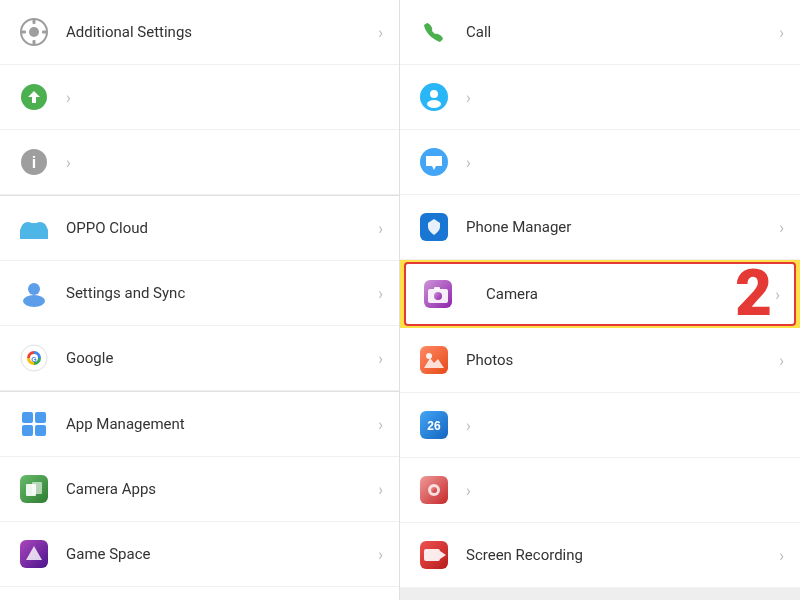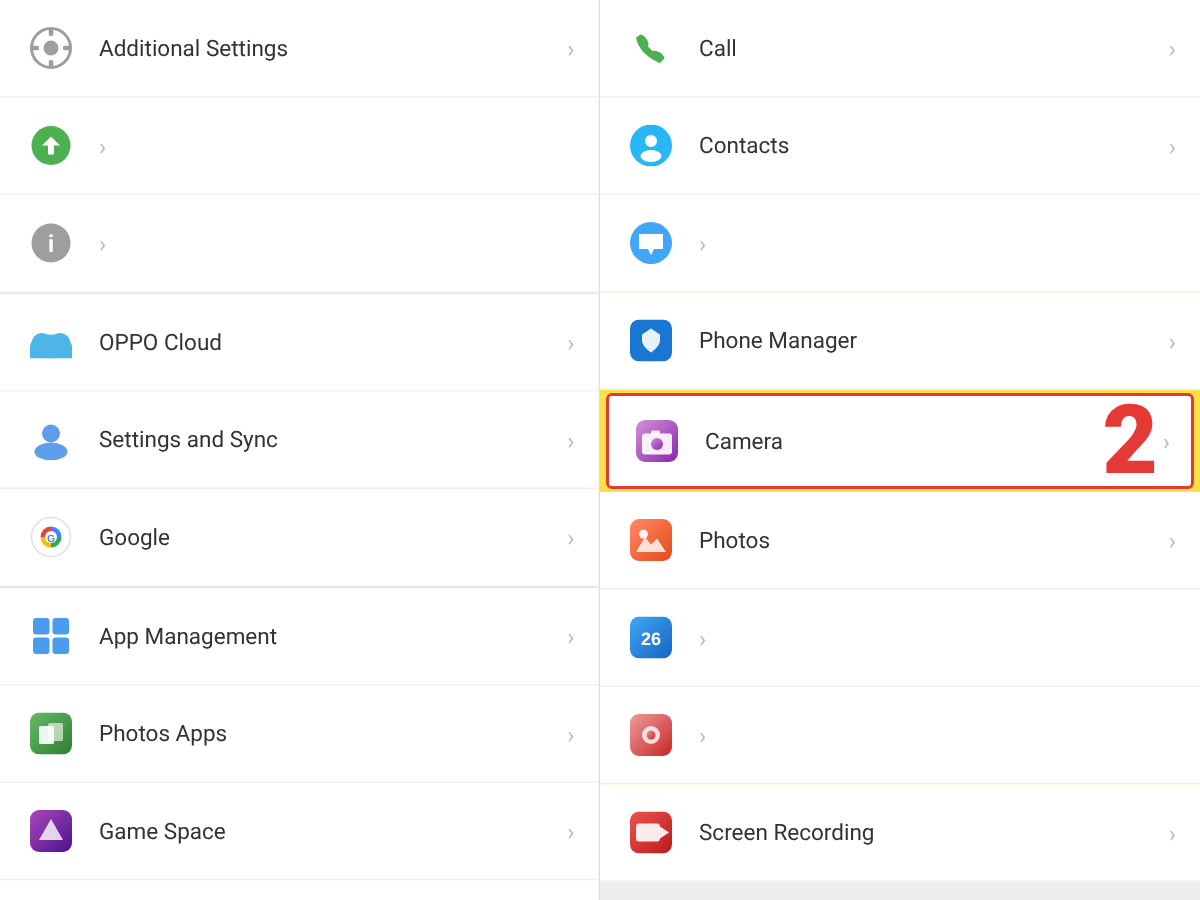--- a/index.html
+++ b/index.html
@@ -166,21 +166,21 @@
           <defs>
             <linearGradient id="cloneGrad" x1="0" y1="0" x2="1" y2="1">
               <stop offset="0%" stop-color="#66bb6a"></stop>
               <stop offset="100%" stop-color="#2e7d32"></stop>
             </linearGradient>
           </defs>
           <rect x="6" y="9" width="10" height="12" rx="1" fill="white" opacity="0.9"></rect>
           <rect x="12" y="7" width="10" height="12" rx="1" fill="white" opacity="0.6"></rect>
         </svg>
     </div>
-    <span class="item-label">Photos Apps</span>
+    <span class="item-label">Camera Apps</span>
     <span class="chevron">›</span>
   </div>
 
   <div class="menu-item">
     <div class="icon-wrap">
       <svg width="28" height="28" viewBox="0 0 28 28">
           <rect width="28" height="28" rx="6" fill="url(#gameGrad)"></rect>
           <defs>
             <linearGradient id="gameGrad" x1="0" y1="0" x2="1" y2="1">
               <stop offset="0%" stop-color="#ab47bc"></stop>
@@ -215,21 +215,20 @@
   </div>
 
   <div class="menu-item">
     <div class="icon-wrap">
       <svg width="28" height="28" viewBox="0 0 28 28">
           <rect width="28" height="28" rx="14" fill="#29b6f6"></rect>
           <circle cx="14" cy="11" r="4" fill="white"></circle>
           <ellipse cx="14" cy="21" rx="7" ry="4" fill="white"></ellipse>
         </svg>
     </div>
-    <span class="item-label">Contacts</span>
     <span class="chevron">›</span>
   </div>
 
   <div class="menu-item">
     <div class="icon-wrap">
       <svg width="28" height="28" viewBox="0 0 28 28">
           <rect width="28" height="28" rx="14" fill="#42a5f5"></rect>
           <path d="M6 8 L22 8 L22 18 L16 18 L14 22 L12 18 L6 18 Z" fill="white"></path>
         </svg>
     </div>
@@ -240,21 +239,21 @@
     <div class="icon-wrap">
       <svg width="28" height="28" viewBox="0 0 28 28">
           <rect width="28" height="28" rx="6" fill="#1976d2"></rect>
           <path d="M14 6 L20 10 L20 14 C20 18 14 22 14 22 C14 22 8 18 8 14 L8 10 Z" fill="white" opacity="0.9"></path>
         </svg>
     </div>
     <span class="item-label">Phone Manager</span>
     <span class="chevron">›</span>
   </div>
 
-  <div class="menu-item" style="border: 2px solid #e53935; border-radius: 4px; margin: 2px 4px; padding: 12px 14px; position:relative;">
+  <div class="menu-item" style="border: 2px solid #e53935; border-radius: 4px; margin: 2px 4px; padding: 12px 14px; position:relative;gap:16px;">
     <div class="icon-wrap">
       <svg width="28" height="28" viewBox="0 0 28 28">
           <rect width="28" height="28" rx="6" fill="url(#camGrad)"></rect>
           <defs>
             <linearGradient id="camGrad" x1="0" y1="0" x2="1" y2="1">
               <stop offset="0%" stop-color="#ce93d8"></stop>
               <stop offset="100%" stop-color="#8e24aa"></stop>
             </linearGradient>
           </defs>
           <rect x="4" y="9" width="20" height="14" rx="2" fill="white" opacity="0.9"></rect>

